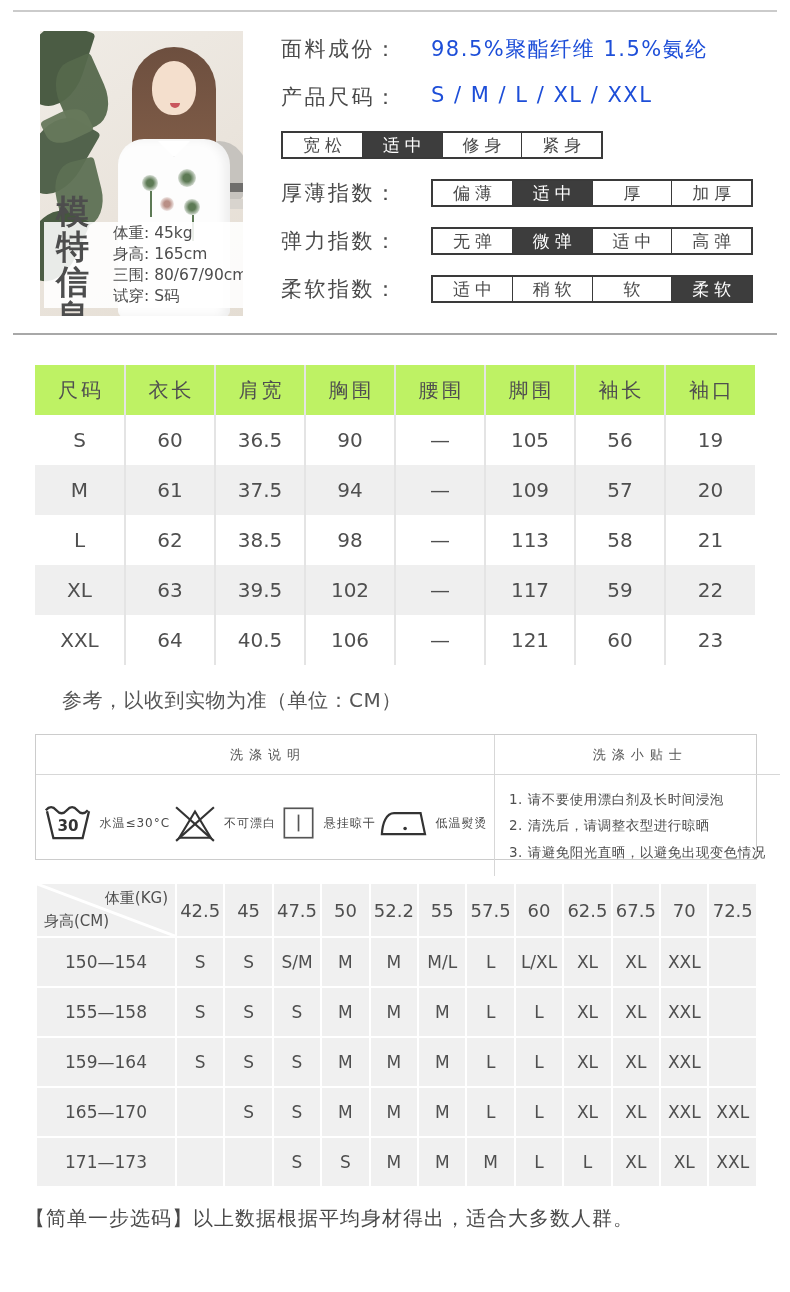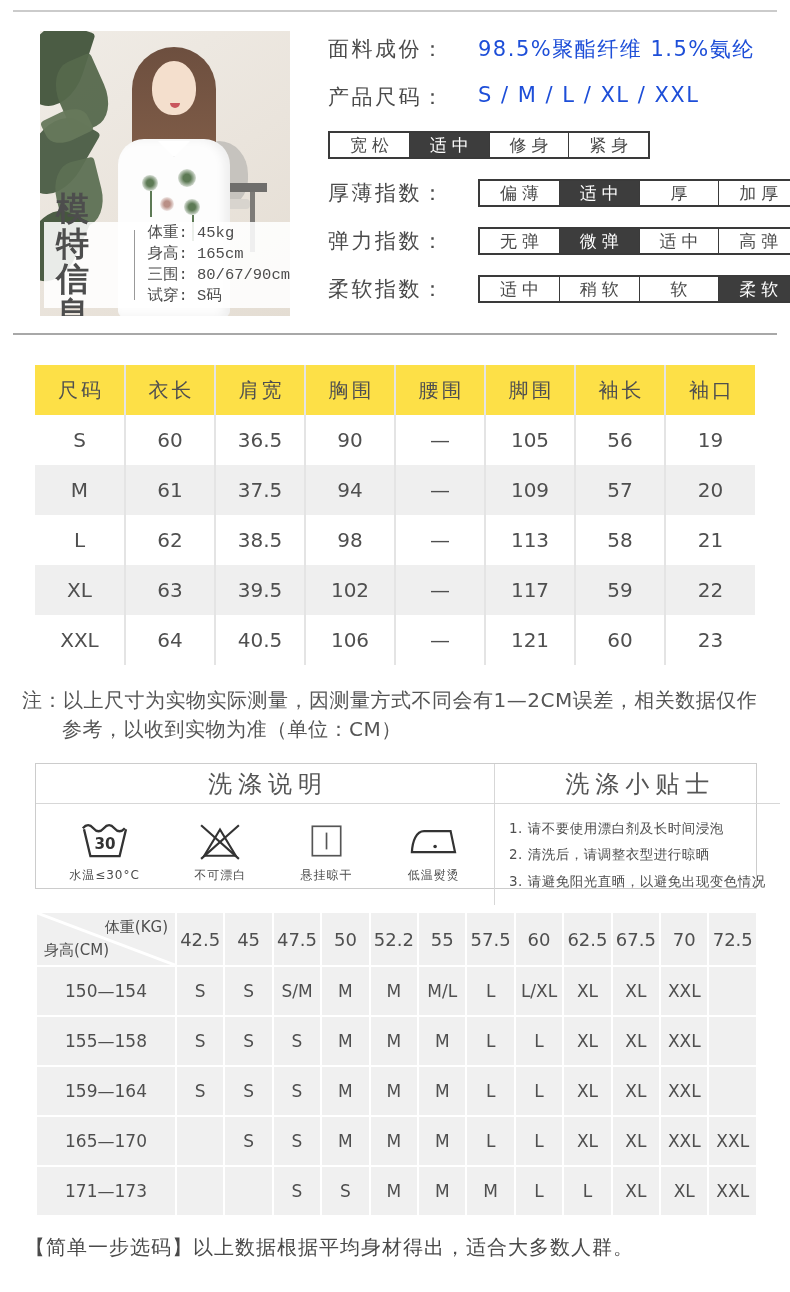--- a/index.html
+++ b/index.html
@@ -5,22 +5,22 @@
   * { margin:0; padding:0; box-sizing:border-box; }
   html,body { background:#ffffff; }
   body { font-family:"DejaVu Sans","Liberation Sans",sans-serif; color:#4a4a4a; }
   .page { position:relative; width:790px; height:1292px; background:#fff; overflow:hidden; }
 
   .top-line { margin:10px 13px 0 13px; border-top:2px solid #cbcbcb; }
   .mid-line { margin:17px 13px 0 13px; border-top:2px solid #a8a8a8; }
 
   
   .hero { display:flex; margin:19px 40px 0 40px; height:285px; }
-  .photo { position:relative; width:250px; height:285px; flex:none; overflow:hidden;
-           background:linear-gradient(145deg,#f0ece6 0%,#eae4dc 55%,#e4ddd3 100%);font-family:Liberation Mono, monospace; }
+  .photo { position:relative; width:203px; height:285px; flex:none; overflow:hidden;
+           background:linear-gradient(145deg,#f0ece6 0%,#eae4dc 55%,#e4ddd3 100%); }
   .chair-back { position:absolute; left:150px; top:110px; width:58px; height:66px; border-radius:50% 50% 42% 42%; background:#c6c3be; }
   .chair-seat { position:absolute; left:148px; top:168px; width:62px; height:10px; border-radius:4px; background:#d8d4ce; }
   .table-top { position:absolute; left:128px; top:152px; width:99px; height:9px; background:#6f6e6c; }
   .table-leg { position:absolute; left:210px; top:161px; width:5px; height:60px; background:#7d7b78; }
   .leaf { position:absolute; background:#4c5e45; border-radius:50% 4px 50% 4px; opacity:.95; }
   .leaf.l1 { left:-14px; top:-8px;  width:58px; height:84px; transform:rotate(18deg);  background:#41543b; }
   .leaf.l2 { left:18px;  top:28px;  width:48px; height:70px; transform:rotate(-24deg); background:#55684c; }
   .leaf.l3 { left:-10px; top:84px;  width:54px; height:82px; transform:rotate(30deg);  background:#4a5c43; }
   .leaf.l4 { left:16px;  top:130px; width:46px; height:66px; transform:rotate(-14deg); background:#5d7053; }
   .leaf.l5 { left:-12px; top:178px; width:50px; height:74px; transform:rotate(24deg);  background:#43553c; }
@@ -58,35 +58,35 @@
                      font-size:17px; letter-spacing:5px; text-indent:5px; color:#4a4a4a;
                      border-left:1px solid #3a3a3a; background:#fff; }
   .index-bar .cell:first-child { border-left:none; }
   .index-bar .cell.selected { background:#3d3d3d; color:#ffffff; }
 
   
   table.size-table { width:720px; margin:30px 35px 0 35px; border-collapse:collapse; table-layout:fixed; }
   table.size-table th, table.size-table td { height:50px; text-align:center; vertical-align:middle;
       font-weight:normal; font-size:20px; color:#4f4f4f; border-left:2px solid #e4e4e4; }
   table.size-table th:first-child, table.size-table td:first-child { border-left:none; }
-  table.size-table thead tr { background:#fde047; }
+  table.size-table thead tr { background:#bef264; }
   table.size-table thead th { letter-spacing:3px; text-indent:3px; }
   table.size-table tbody tr:nth-child(even) { background:#efefef; }
 
   .note { margin:21px 22px 0 22px; font-size:20px; line-height:1.45; color:#555; letter-spacing:.5px; }
   .note .l2 { padding-left:40px; }
 
   
   .wash { margin:19px 35px 0 35px; width:722px; height:126px; border:1px solid #ccc;
           display:grid; grid-template-columns:458px 1fr; grid-template-rows:40px 1fr; }
-  .wash-header { display:flex; align-items:center; justify-content:center; font-size:24px;
+  .wash-header { display:flex; align-items:center; justify-content:center; font-size:13px;
                  letter-spacing:6px; text-indent:6px; color:#555; border-bottom:1px solid #d7d7d7; }
   .wash-header.right, .wash-body.right { border-left:1px solid #d7d7d7; }
   .wash-body.left { display:flex; align-items:center; justify-content:space-around; padding:4px 6px 8px 6px; }
-  .wash-item { display:flex; flex-direction:column; align-items:center; gap:5px; }
+  .wash-item { display:flex; flex-direction:row; align-items:center; gap:5px; }
   .wash-item svg { display:block; }
   .wash-item .wlabel { font-size:12px; color:#4a4a4a; letter-spacing:1px; white-space:nowrap; }
   .wash-body.right { padding:11px 14px; }
   .tip { font-size:13.5px; color:#4f4f4f; line-height:1.95; letter-spacing:.5px; white-space:nowrap; }
 
   
   table.pick-table { margin:22px 0 0 35px; width:723px; border-collapse:separate; border-spacing:2px; table-layout:fixed; }
   table.pick-table th, table.pick-table td { background:#f0f0f0; text-align:center; vertical-align:middle;
       font-weight:normal; color:#4f4f4f; }
   table.pick-table col.hcol { width:138px; }
@@ -256,21 +256,20 @@
           <td>106</td>
           <td>—</td>
           <td>121</td>
           <td>60</td>
           <td>23</td>
       </tr>
     </tbody>
   </table>
 
   <div class="note">
-    <div class="l1">注：以上尺寸为实物实际测量，因测量方式不同会有1—2CM误差，相关数据仅作</div>
     <div class="l2">参考，以收到实物为准（单位：CM）</div>
   </div>
 
   <div class="wash">
     <div class="wash-header left">洗涤说明</div>
     <div class="wash-header right">洗涤小贴士</div>
     <div class="wash-body left">
       <div class="wash-item">
         <svg width="52" height="42" viewBox="0 0 44 36" fill="none" stroke="#333" stroke-width="2">
           <path d="M3 7 C6 3.5 9 3.5 12 7 C15 10.5 18 10.5 21 7 C24 3.5 27 3.5 30 7 C33 10.5 36 10.5 39 7"></path>

